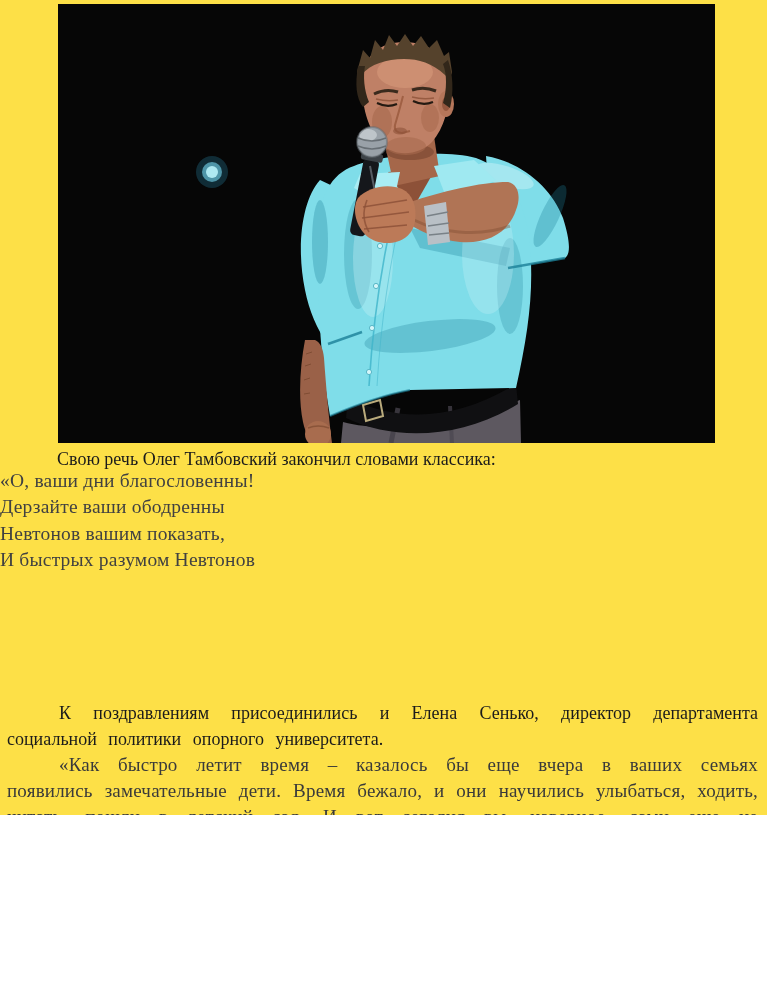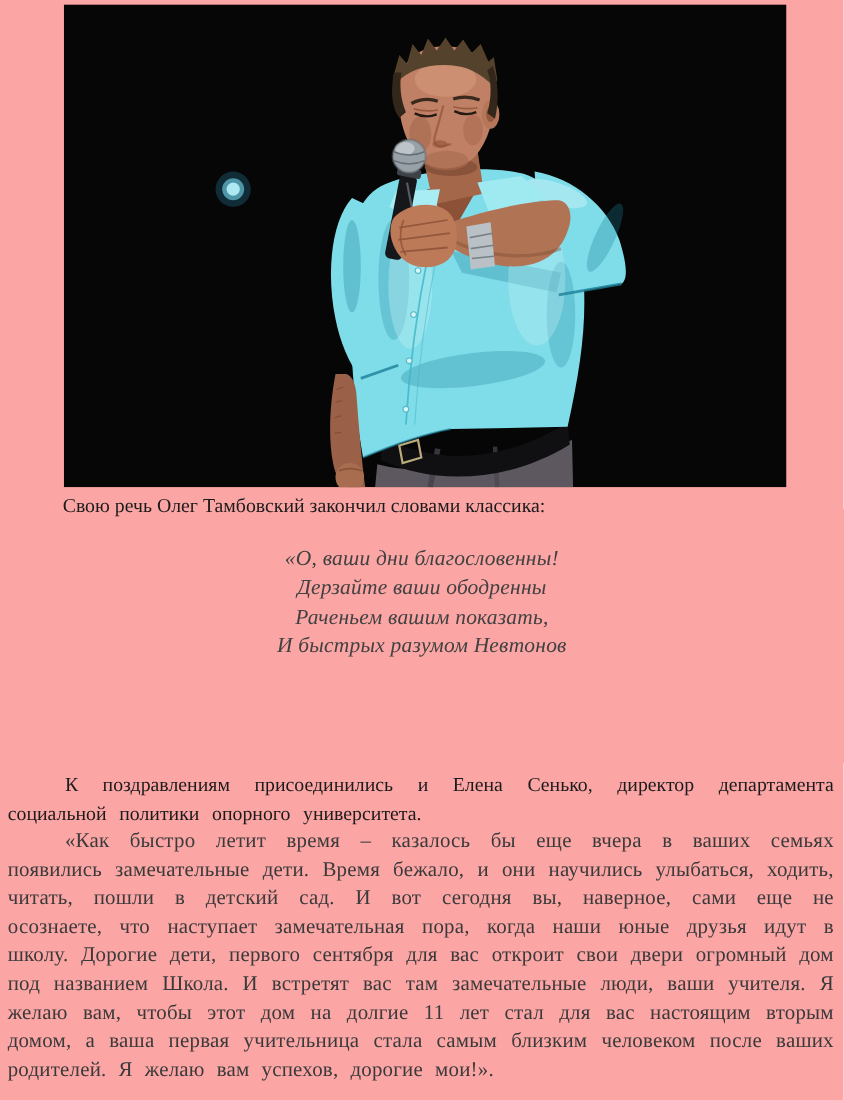--- a/index.html
+++ b/index.html
@@ -1,33 +1,33 @@
 <!DOCTYPE html>
 <html><head>
 <meta charset="utf-8">
 <style>
   html,body{margin:0;padding:0;background:#ffffff;}
   .page{
     position:relative;
-    width:767px;height:1000px;
-    background:#fca5a5;
+    width:767px;height:815px;
+    background:#fde047;
     font-family:"Liberation Serif", serif;
     overflow:hidden;
   }
   .photo{
     position:absolute;left:58px;top:4px;margin:0;
     width:657px;height:439px;line-height:0;
   }
   .caption{
     position:absolute;left:7px;right:8px;top:447px;margin:0;
     font-size:18px;line-height:24px;color:#1b1b1b;text-indent:50px;
   }
   .poem{
-    position:absolute;left:0;right:0;top:496px;
-    text-align:center;font-style:italic;
+    position:absolute;left:0;right:0;top:468px;
+    
     font-size:19.5px;line-height:26.4px;color:#414141;letter-spacing:.2px;
   }
   .para{
     position:absolute;left:7px;right:9px;margin:0;
     text-align:justify;text-indent:52px;
   }
   .para-regular{
     top:701px;font-size:18px;line-height:25.7px;color:#1b1b1b;word-spacing:7px;
   }
   .para-italic{
@@ -155,21 +155,21 @@
         <path d="M309 196 C305 206 305 218 311 228" stroke="#8d5138" stroke-width="1.6" opacity="0.8" fill="none"></path>
       </g>
     </svg>
   </figure>
 
   <p class="caption">Свою речь Олег Тамбовский закончил словами классика:</p>
 
   <div class="poem">
     <div class="poem-line">«О, ваши дни благословенны!</div>
     <div class="poem-line">Дерзайте ваши ободренны</div>
-    <div class="poem-line">Раченьем вашим показать,</div>
+    <div class="poem-line">Невтонов вашим показать,</div>
     <div class="poem-line">И быстрых разумом Невтонов</div>
   </div>
 
   <p class="para para-regular">К поздравлениям присоединились и Елена Сенько, директор департамента социальной политики опорного университета.</p>
 
   <p class="para para-italic">«Как быстро летит время – казалось бы еще вчера в ваших семьях появились замечательные дети. Время бежало, и они научились улыбаться, ходить, читать, пошли в детский сад. И вот сегодня вы, наверное, сами еще не осознаете, что наступает замечательная пора, когда наши юные друзья идут в школу. Дорогие дети, первого сентября для вас откроит свои двери огромный дом под названием Школа. И встретят вас там замечательные люди, ваши учителя. Я желаю вам, чтобы этот дом на долгие 11 лет стал для вас настоящим вторым домом, а ваша первая учительница стала самым близким человеком после ваших родителей. Я желаю вам успехов, дорогие мои!».</p>
 
 </div>
 
 </body></html>

